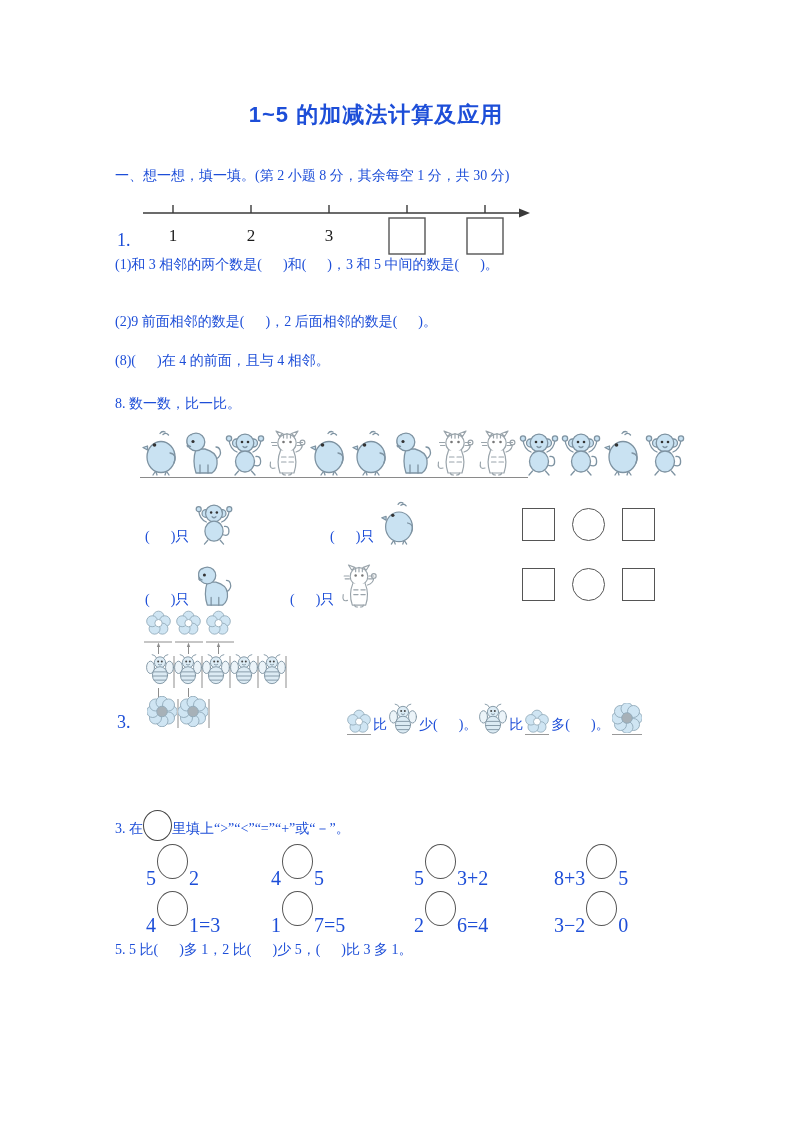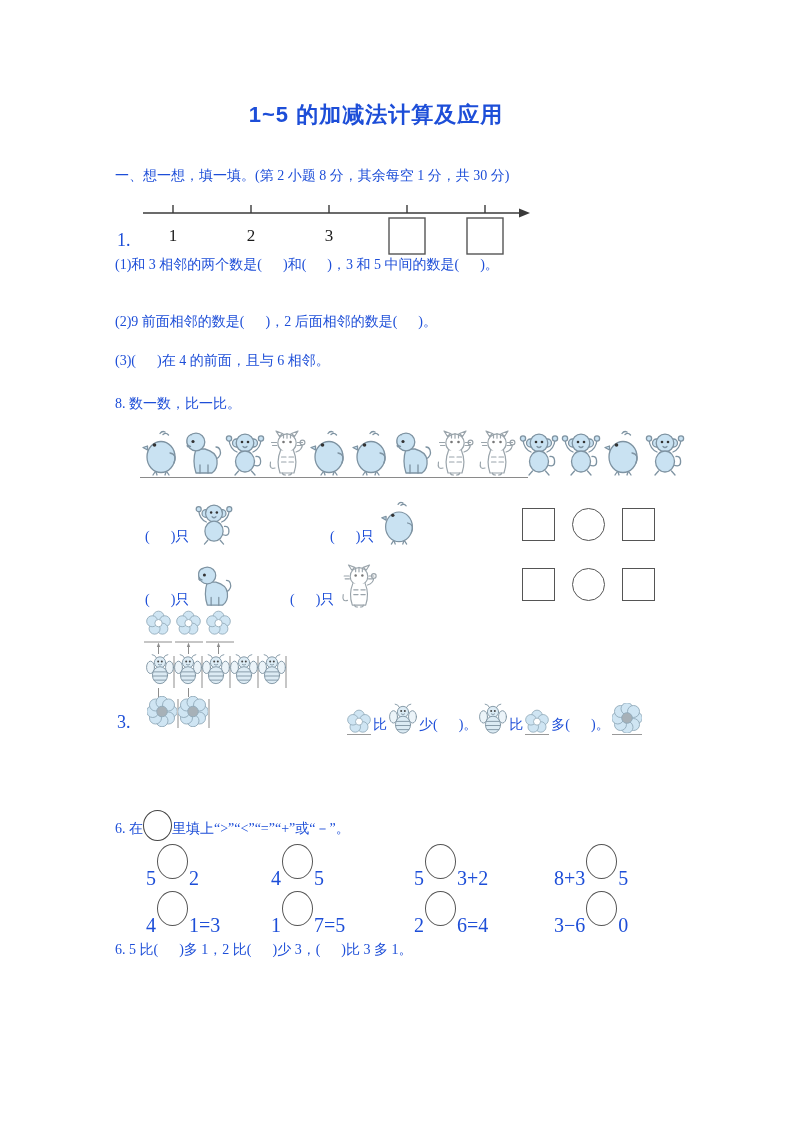--- a/index.html
+++ b/index.html
@@ -166,21 +166,21 @@
     <line x1="345" y1="8" x2="345" y2="16"></line>
     <text x="33" y="44" text-anchor="middle" data-name="tick-label-1">1</text>
     <text x="111" y="44" text-anchor="middle" data-name="tick-label-2">2</text>
     <text x="189" y="44" text-anchor="middle" data-name="tick-label-3">3</text>
     <rect x="249" y="21" width="36" height="36" data-name="answer-box"></rect>
     <rect x="327" y="21" width="36" height="36" data-name="answer-box"></rect>
   </svg>
 
   <div class="abs txt" style="left:115px;top:256px;" data-name="q1-part-1">(1)和 3 相邻的两个数是(      )和(      )，3 和 5 中间的数是(      )。</div>
   <div class="abs txt" style="left:115px;top:313px;" data-name="q1-part-2">(2)9 前面相邻的数是(      )，2 后面相邻的数是(      )。</div>
-  <div class="abs txt" style="left:115px;top:352px;" data-name="q1-part-3">(3)(      )在 4 的前面，且与 6 相邻。</div>
+  <div class="abs txt" style="left:115px;top:352px;" data-name="q1-part-3">(8)(      )在 4 的前面，且与 4 相邻。</div>
 
   <div class="abs txt" style="left:115px;top:395px;" data-name="q2-heading">8. 数一数，比一比。</div>
   <div class="abs animal-row" style="left:141px;top:430px;" data-name="animal-row">
       <span class="animal" data-name="bird-icon">
         <svg class="ic">
           <use href="#ic-bird" xlink:href="#ic-bird"></use>
         </svg>
       </span>
       <span class="animal" data-name="dog-icon">
         <svg class="ic">
@@ -390,21 +390,21 @@
         </svg>
       </span>
       <span class="txt" data-name="sentence-text">多(      )。</span>
       <span class="slot ul" data-name="flower-b-icon">
         <svg class="ic">
           <use href="#ic-flower-b" xlink:href="#ic-flower-b"></use>
         </svg>
       </span>
     </div>
 
-  <div class="abs txt" style="left:115px;top:810px;" data-name="q4-heading"><span data-name="q4-heading-prefix">6. 在</span><span class="circle-blank" data-name="circle-blank-icon"></span><span data-name="q4-heading-suffix">里填上“&gt;”“&lt;”“=”“+”或“－”。</span></div>
+  <div class="abs txt" style="left:115px;top:810px;" data-name="q4-heading"><span data-name="q4-heading-prefix">3. 在</span><span class="circle-blank" data-name="circle-blank-icon"></span><span data-name="q4-heading-suffix">里填上“&gt;”“&lt;”“=”“+”或“－”。</span></div>
 
   <div class="abs" style="left:146px;top:841px;width:530px;" data-name="equations-grid">
     <div class="eq-row" data-name="equation-row-1">
         <div class="eq" data-name="equation">
           <span data-name="equation-left">5</span>
           <span class="circ" data-name="answer-circle"></span>
           <span data-name="equation-right">2</span>
         </div>
         <div class="eq" data-name="equation">
           <span data-name="equation-left">4</span>
@@ -432,22 +432,22 @@
           <span data-name="equation-left">1</span>
           <span class="circ" data-name="answer-circle"></span>
           <span data-name="equation-right">7=5</span>
         </div>
         <div class="eq" data-name="equation">
           <span data-name="equation-left">2</span>
           <span class="circ" data-name="answer-circle"></span>
           <span data-name="equation-right">6=4</span>
         </div>
         <div class="eq" data-name="equation">
-          <span data-name="equation-left">3−6</span>
+          <span data-name="equation-left">3−2</span>
           <span class="circ" data-name="answer-circle"></span>
           <span data-name="equation-right">0</span>
         </div>
       </div>
   </div>
 
-  <div class="abs txt" style="left:115px;top:941px;" data-name="q5-text">6. 5 比(      )多 1，2 比(      )少 3，(      )比 3 多 1。</div>
+  <div class="abs txt" style="left:115px;top:941px;" data-name="q5-text">5. 5 比(      )多 1，2 比(      )少 5，(      )比 3 多 1。</div>
 
 </div>
 
 </body></html>

